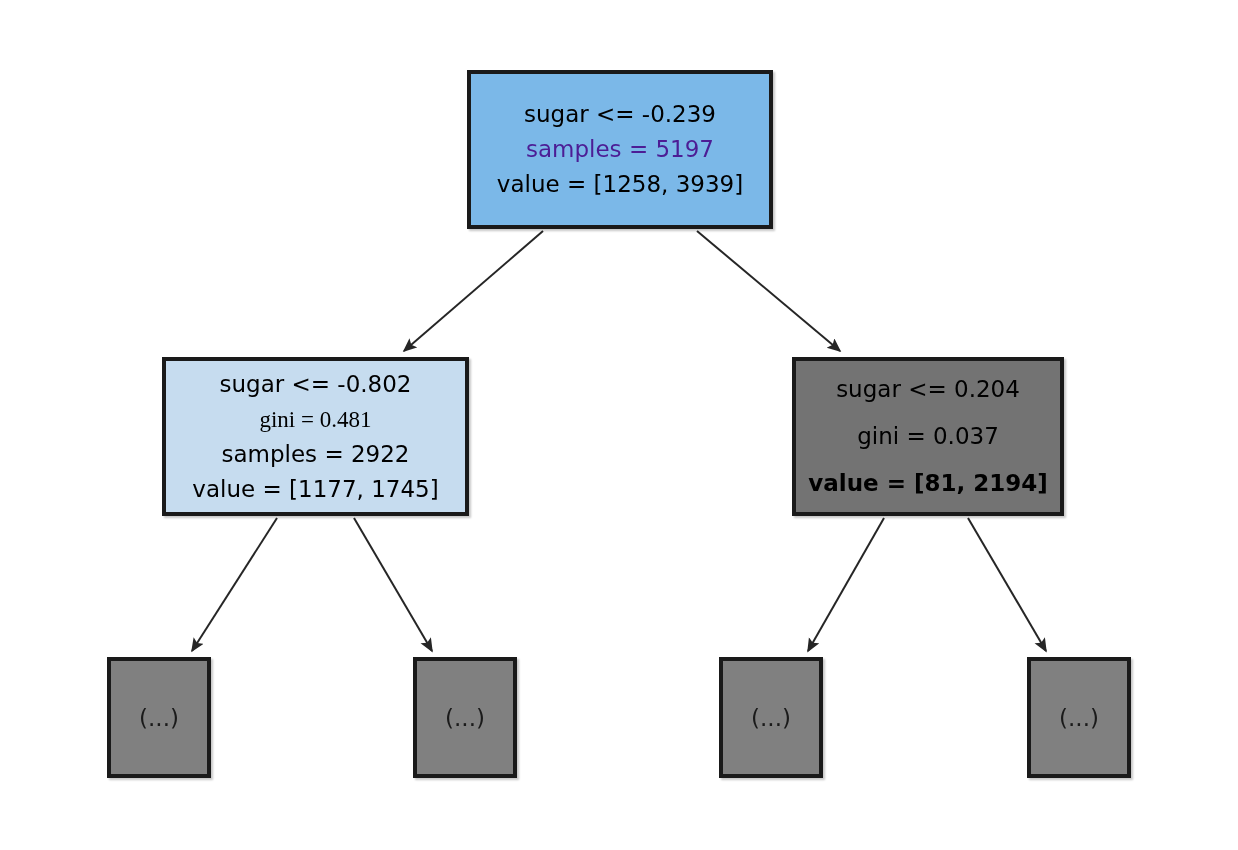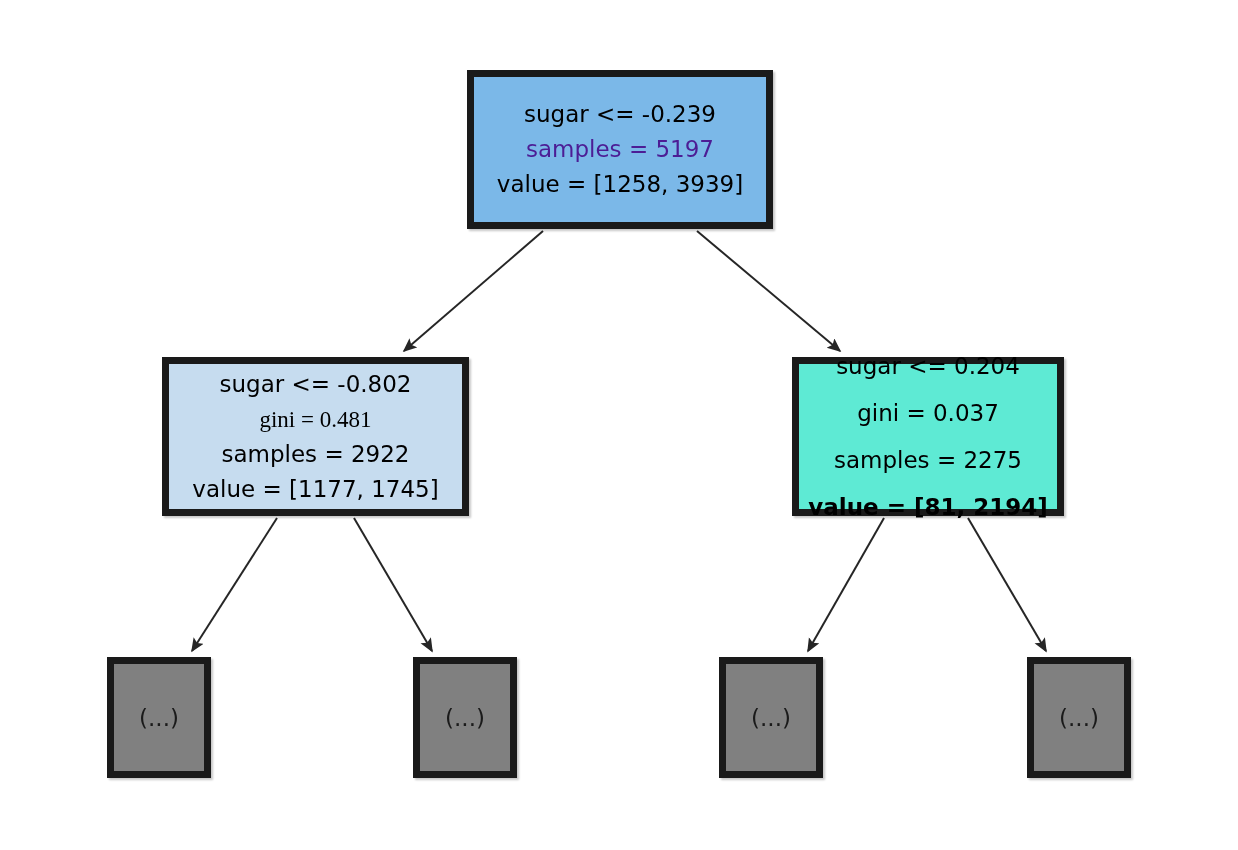--- a/index.html
+++ b/index.html
@@ -19,21 +19,21 @@
     position: absolute;
     left: 0;
     top: 0;
     width: 1238px;
     height: 850px;
     pointer-events: none;
   }
   .node {
     position: absolute;
     box-sizing: border-box;
-    border: 7px solid #a21caf;
+    border: 4px solid #a21caf;
     display: flex;
     flex-direction: column;
     align-items: center;
     justify-content: center;
     box-shadow: 2px 2px 2px rgba(0,0,0,0.22);
   }
   .node-line {
     color: #000000;
     font-size: 23px;
     line-height: 35px;
@@ -76,24 +76,23 @@
         <div class="node-line" style="color: rgb(0, 0, 0);">sugar &lt;= -0.239</div>
         <div class="node-line" style="color: #4c1d95;">samples = 5197</div>
         <div class="node-line" style="color: rgb(0, 0, 0);">value = [1258, 3939]</div>
       </div>
       <div class="node" style="left: 162px; top: 357px; width: 307px; height: 159px; background: rgb(198, 220, 239); border-color: rgb(26, 26, 26);">
         <div class="node-line" style="color: rgb(0, 0, 0);">sugar &lt;= -0.802</div>
         <div class="node-line" style="color: rgb(0, 0, 0); font-family: Liberation Serif, serif;">gini = 0.481</div>
         <div class="node-line" style="color: rgb(0, 0, 0);">samples = 2922</div>
         <div class="node-line" style="color: #000000;">value = [1177, 1745]</div>
       </div>
-      <div class="node" style="left: 792px; top: 357px; width: 272px; height: 159px; background: #5eead4; border-color: rgb(26, 26, 26); gap: 12px;">
+      <div class="node" style="left: 792px; top: 357px; width: 272px; height: 159px; background: #737373; border-color: rgb(26, 26, 26); gap: 12px;">
         <div class="node-line" style="color: rgb(0, 0, 0);">sugar &lt;= 0.204</div>
         <div class="node-line" style="color: rgb(0, 0, 0);">gini = 0.037</div>
-        <div class="node-line" style="color: rgb(0, 0, 0);">samples = 2275</div>
         <div class="node-line" style="color: rgb(0, 0, 0); font-weight: bold;">value = [81, 2194]</div>
       </div>
     </div>
   <div id="leaves">
       <div class="node leaf-node" style="left: 107px; top: 657px; width: 104px; height: 121px; background: rgb(128, 128, 128); border-color: rgb(26, 26, 26);">
         <div class="leaf-label">(...)</div>
       </div>
       <div class="node leaf-node" style="left: 413px; top: 657px; width: 104px; height: 121px; background: rgb(128, 128, 128); border-color: rgb(26, 26, 26);">
         <div class="leaf-label">(...)</div>
       </div>

